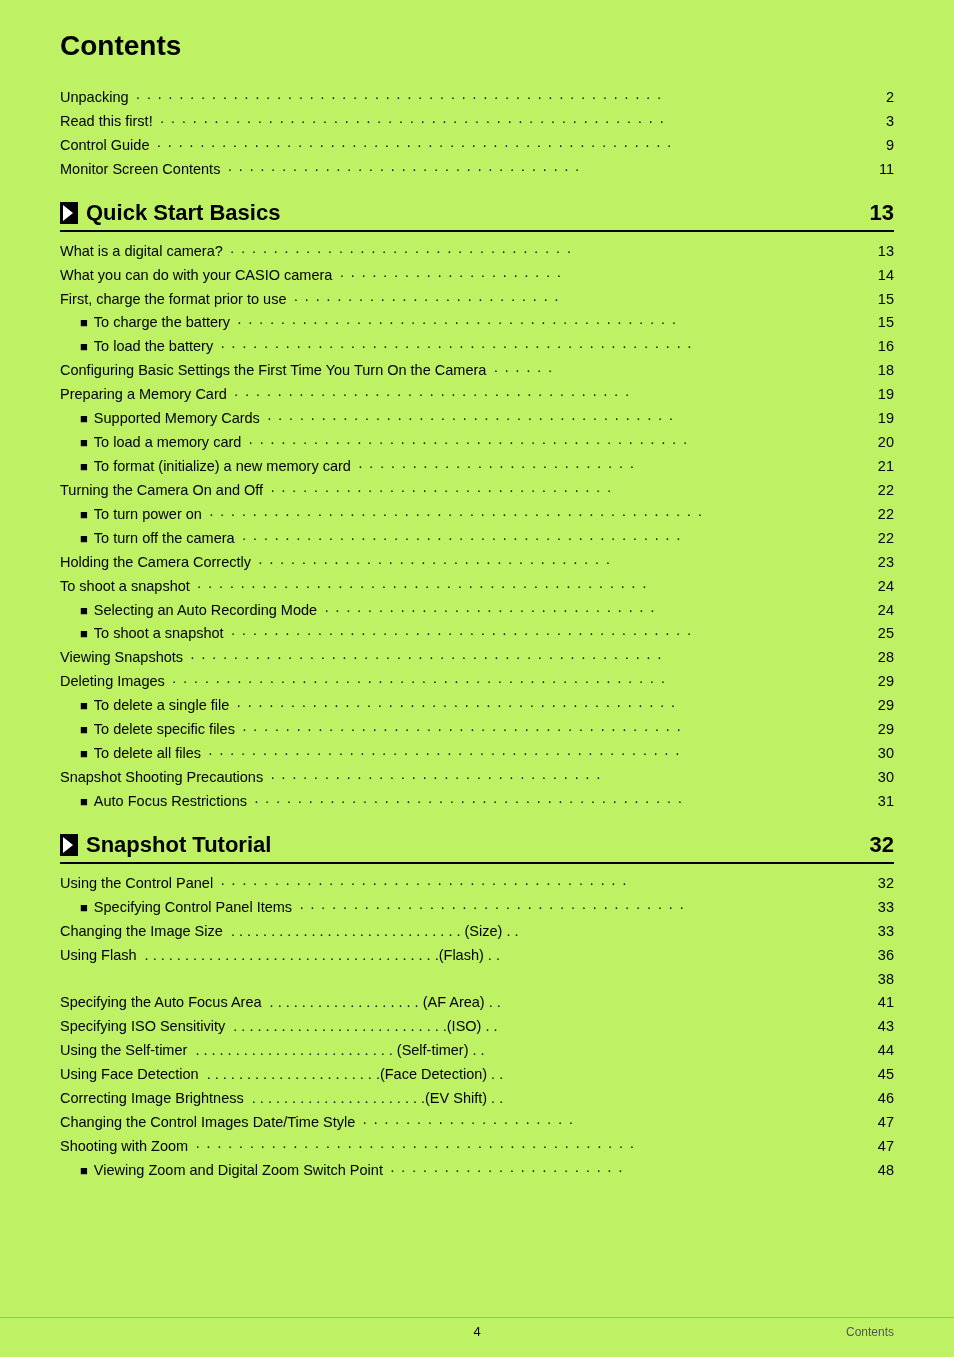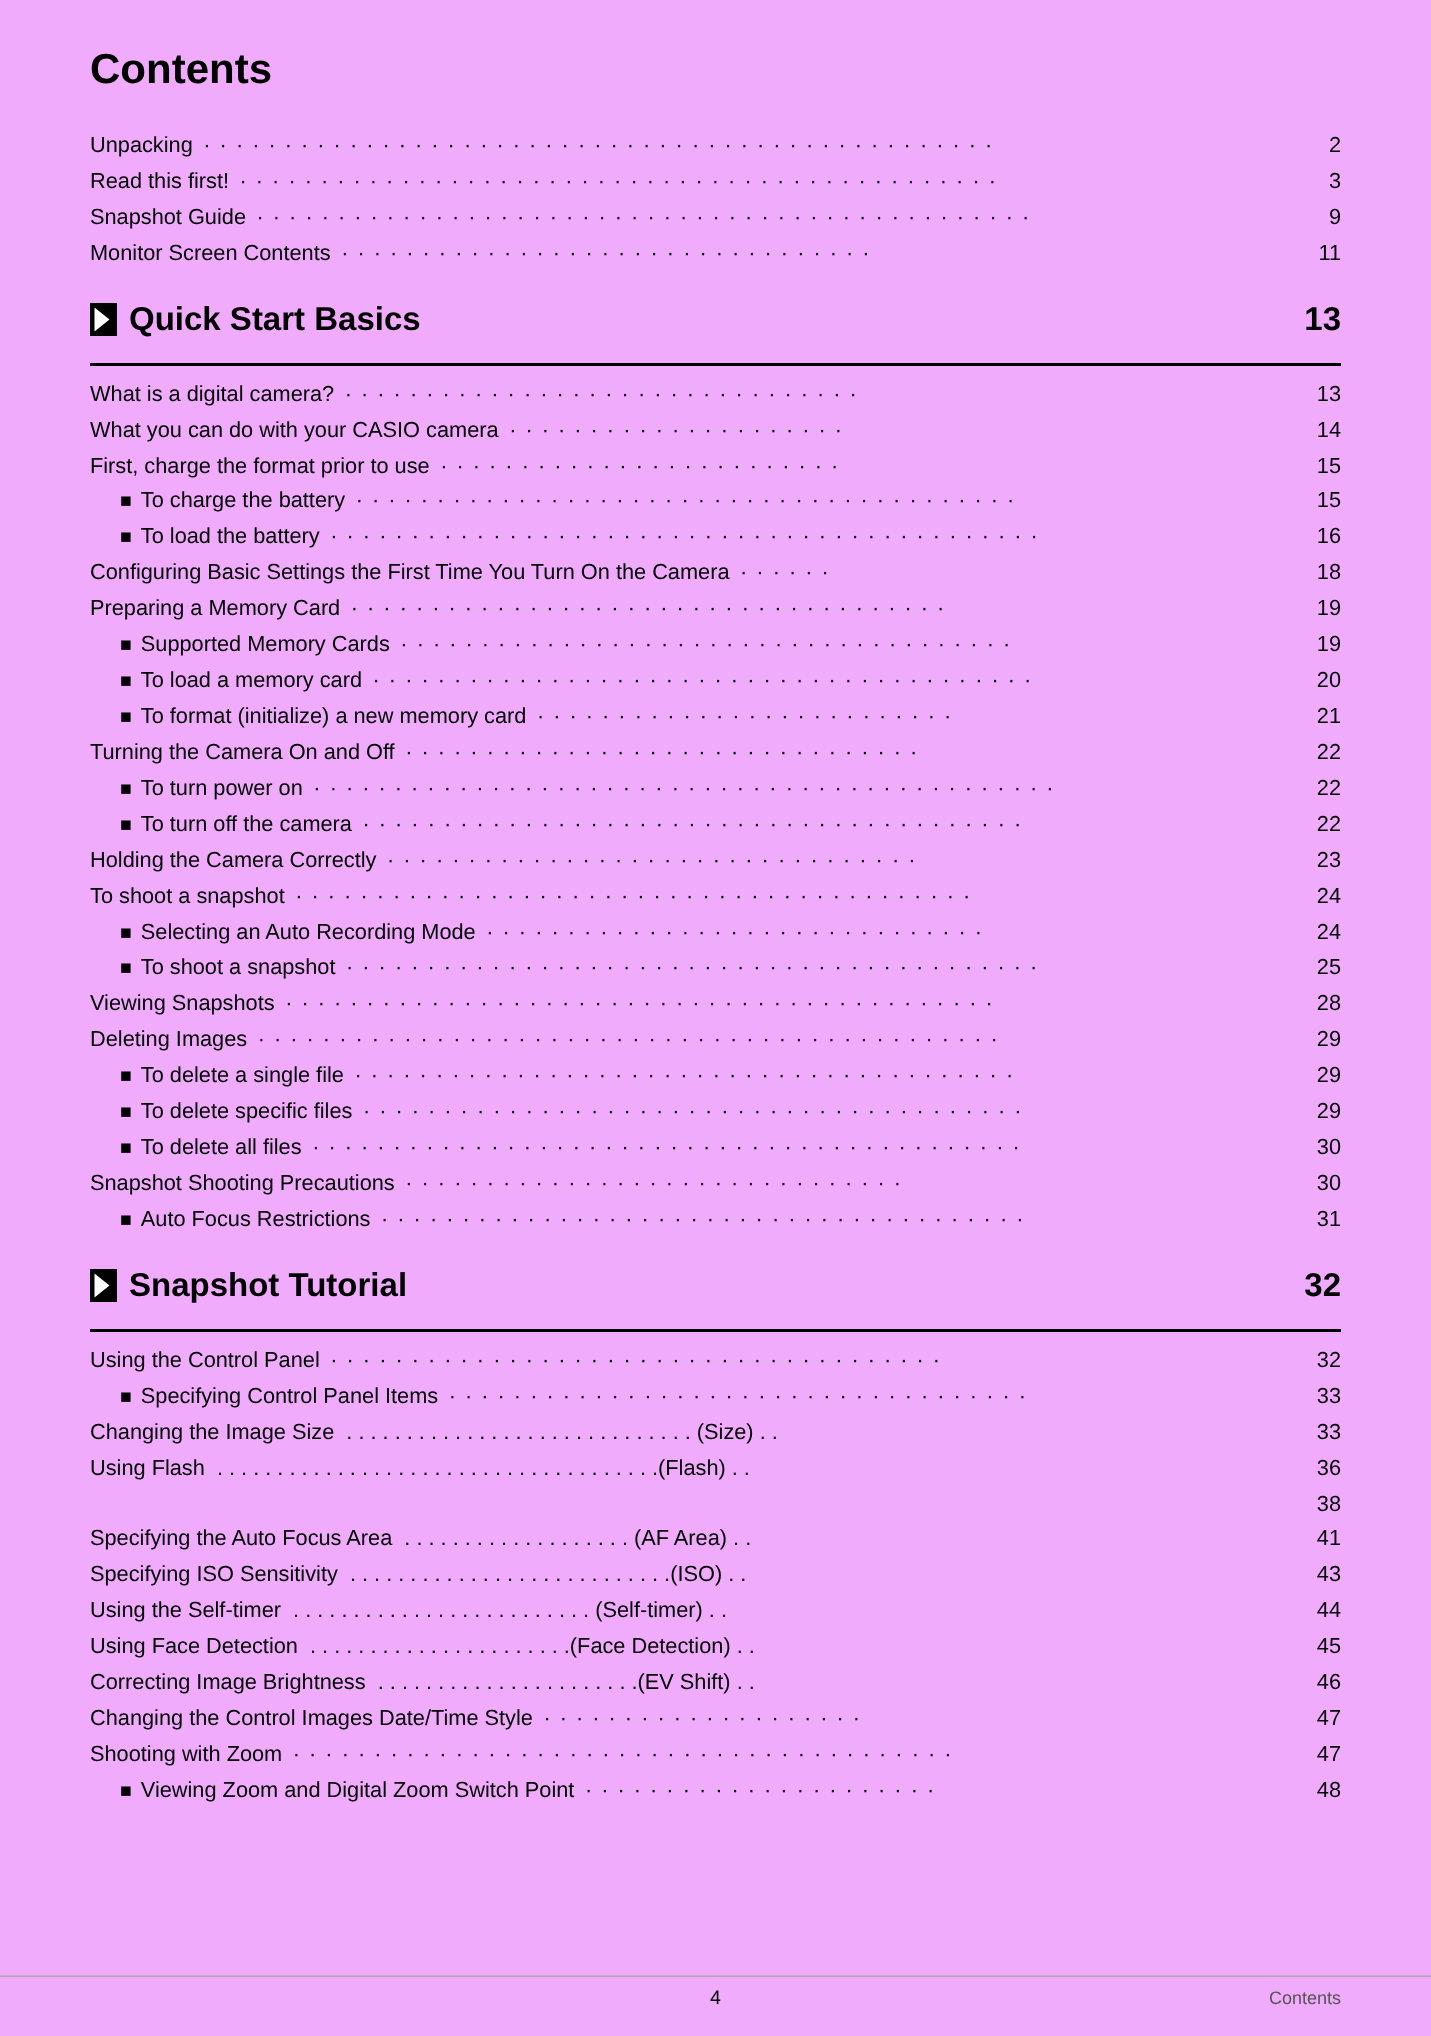--- a/index.html
+++ b/index.html
@@ -13,21 +13,21 @@
       background: #fff;
       color: #000;
       width: 954px;
       min-height: 1357px;
       padding: 0;
     }
 
     .page {
       width: 954px;
       min-height: 1357px;
-      background: #f0abfc;
+      background: #bef264;
       padding: 30px 60px 40px 60px;
       position: relative;
     }
 
     .page-title {
       font-size: 28px;
       font-weight: bold;
       margin-bottom: 20px;
       padding-bottom: 4px;
     }
@@ -59,21 +59,21 @@
 
     .toc-section {
       margin-bottom: 18px;
     }
 
     .section-header {
       display: flex;
       justify-content: space-between;
       border-bottom: 2px solid #000;
       margin-bottom: 8px;
-      padding-bottom: 16px;
+      padding-bottom: 4px;
       margin-top: 18px;
     }
 
     .section-header-left {
       display: flex;
       align-items: center;
       gap: 8px;
     }
 
     .section-icon {
@@ -184,21 +184,21 @@
       <span class="entry-text">Unpacking</span>
       <span class="dots dot-leader">&nbsp;· · · · · · · · · · · · · · · · · · · · · · · · · · · · · · · · · · · · · · · · · · · · · · · · ·</span>
       <span class="page-num">2</span>
     </div>
     <div class="toc-entry">
       <span class="entry-text">Read this first!</span>
       <span class="dots dot-leader">&nbsp;· · · · · · · · · · · · · · · · · · · · · · · · · · · · · · · · · · · · · · · · · · · · · · ·</span>
       <span class="page-num">3</span>
     </div>
     <div class="toc-entry">
-      <span class="entry-text">Snapshot Guide</span>
+      <span class="entry-text">Control Guide</span>
       <span class="dots dot-leader">&nbsp;· · · · · · · · · · · · · · · · · · · · · · · · · · · · · · · · · · · · · · · · · · · · · · · ·</span>
       <span class="page-num">9</span>
     </div>
     <div class="toc-entry">
       <span class="entry-text">Monitor Screen Contents</span>
       <span class="dots dot-leader">&nbsp;· · · · · · · · · · · · · · · · · · · · · · · · · · · · · · · · ·</span>
       <span class="page-num">11</span>
     </div>
   </div>
 

